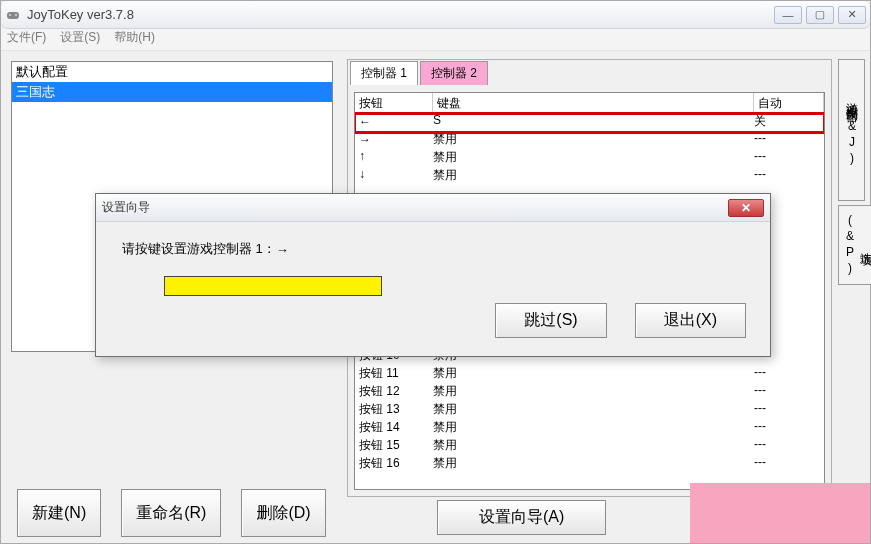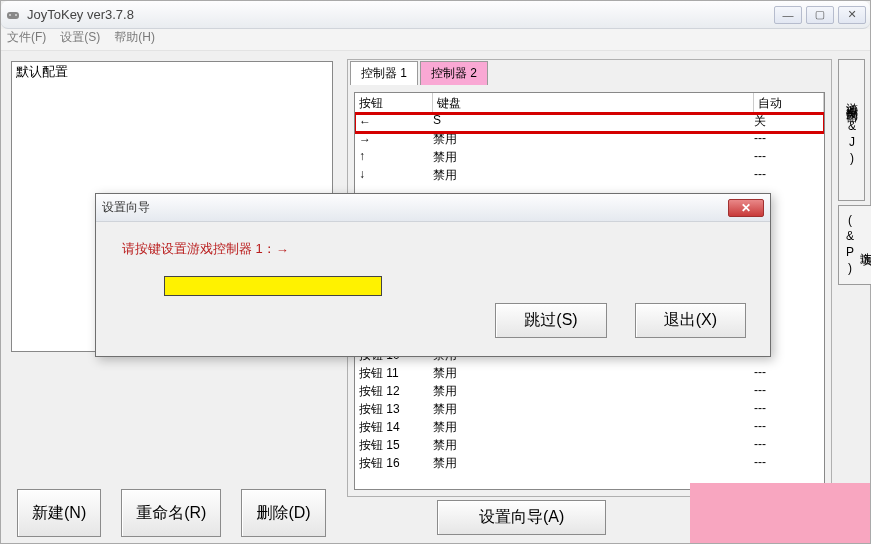--- a/index.html
+++ b/index.html
@@ -175,21 +175,21 @@
 .dlg-close {
   width: 36px; height: 18px;
   border: 1px solid #a03030;
   border-radius: 2px;
   background: linear-gradient(#e98888,#c83a3a);
   display: flex; align-items: center; justify-content: center;
   color: #fff; font-weight: bold; font-size: 12px;
   cursor: pointer;
 }
 .dlg-body { padding: 18px 26px; position: relative; height: 134px; }
-.dlg-msg { font-size: 13px; color: #b91c1c; margin-bottom: 18px; }
+.dlg-msg { font-size: 13px; color: #000000; margin-bottom: 18px; }
 .yellow-bar {
   width: 218px; height: 20px;
   background: #fff200;
   border: 1px solid #444;
   margin-left: 42px;
 }
 .dlg-btns {
   position: absolute; right: 24px; bottom: 18px;
   display: flex; gap: 28px;
 }
@@ -229,20 +229,21 @@
     <span>文件(F)</span>
     <span>设置(S)</span>
     <span>帮助(H)</span>
   </div>
 
   <div class="client">
 
     <div class="left-panel">
       <div class="config-list">
         <div class="item">默认配置</div>
+        <div class="item selected">三国志</div>
       </div>
       <div class="left-buttons">
         <button class="btn">新建(N)</button>
         <button class="btn">重命名(R)</button>
         <button class="btn">删除(D)</button>
       </div>
     </div>
 
     <div class="right-area">
       <div class="tabs-area">

